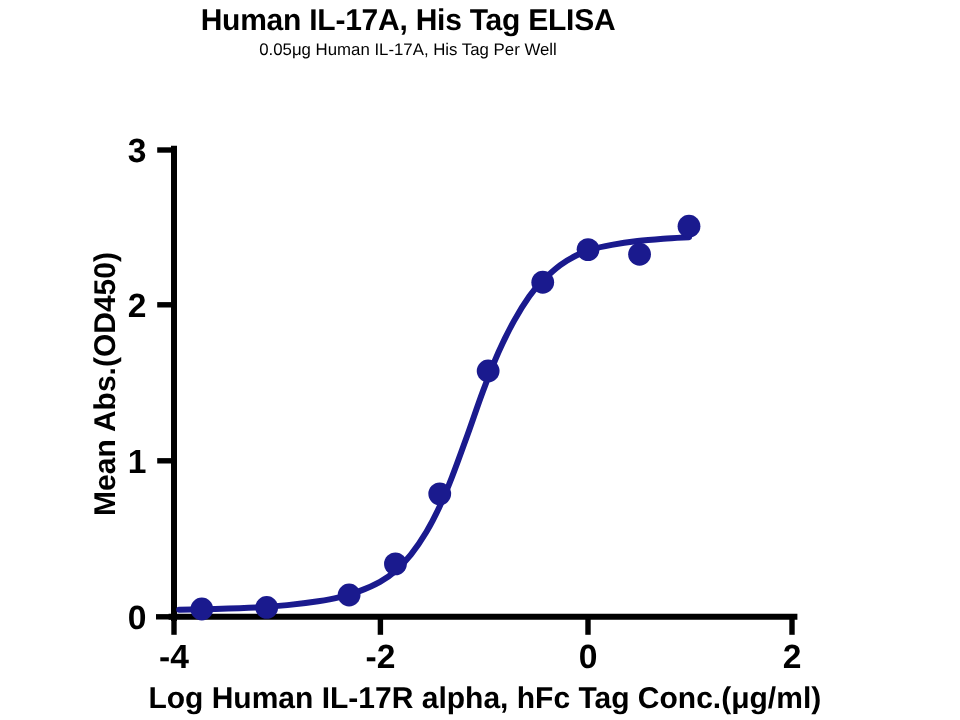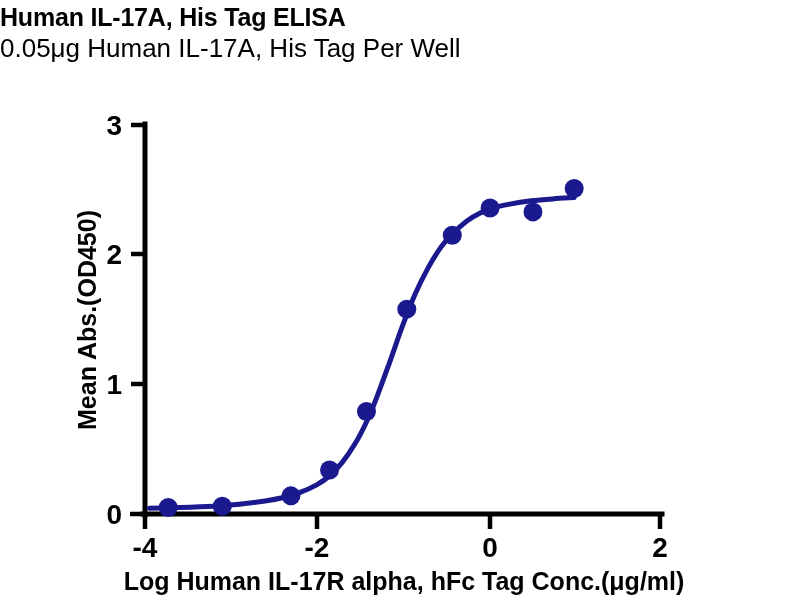--- a/index.html
+++ b/index.html
@@ -18,32 +18,32 @@
   #figure {
     position: absolute;
     left: 0; top: 0;
     width: 800px;
     height: 600px;
   }
   .titles {
     position: absolute;
     left: 0; top: 0;
     width: 680px;
-    text-align: left;
+    text-align: center;
   }
   #chart-title {
     font-size: 25px;
     font-weight: bold;
     letter-spacing: -0.2px;
     margin-top: 4px;
     line-height: 1.08;
     white-space: nowrap;
   }
   #chart-subtitle {
-    font-size: 26px;
+    font-size: 14px;
     font-weight: normal;
     margin-top: 3px;
     line-height: 1.1;
     white-space: nowrap;
   }
   #plot-area {
     position: absolute;
     left: 0;
     top: 0;
     width: 800px;

